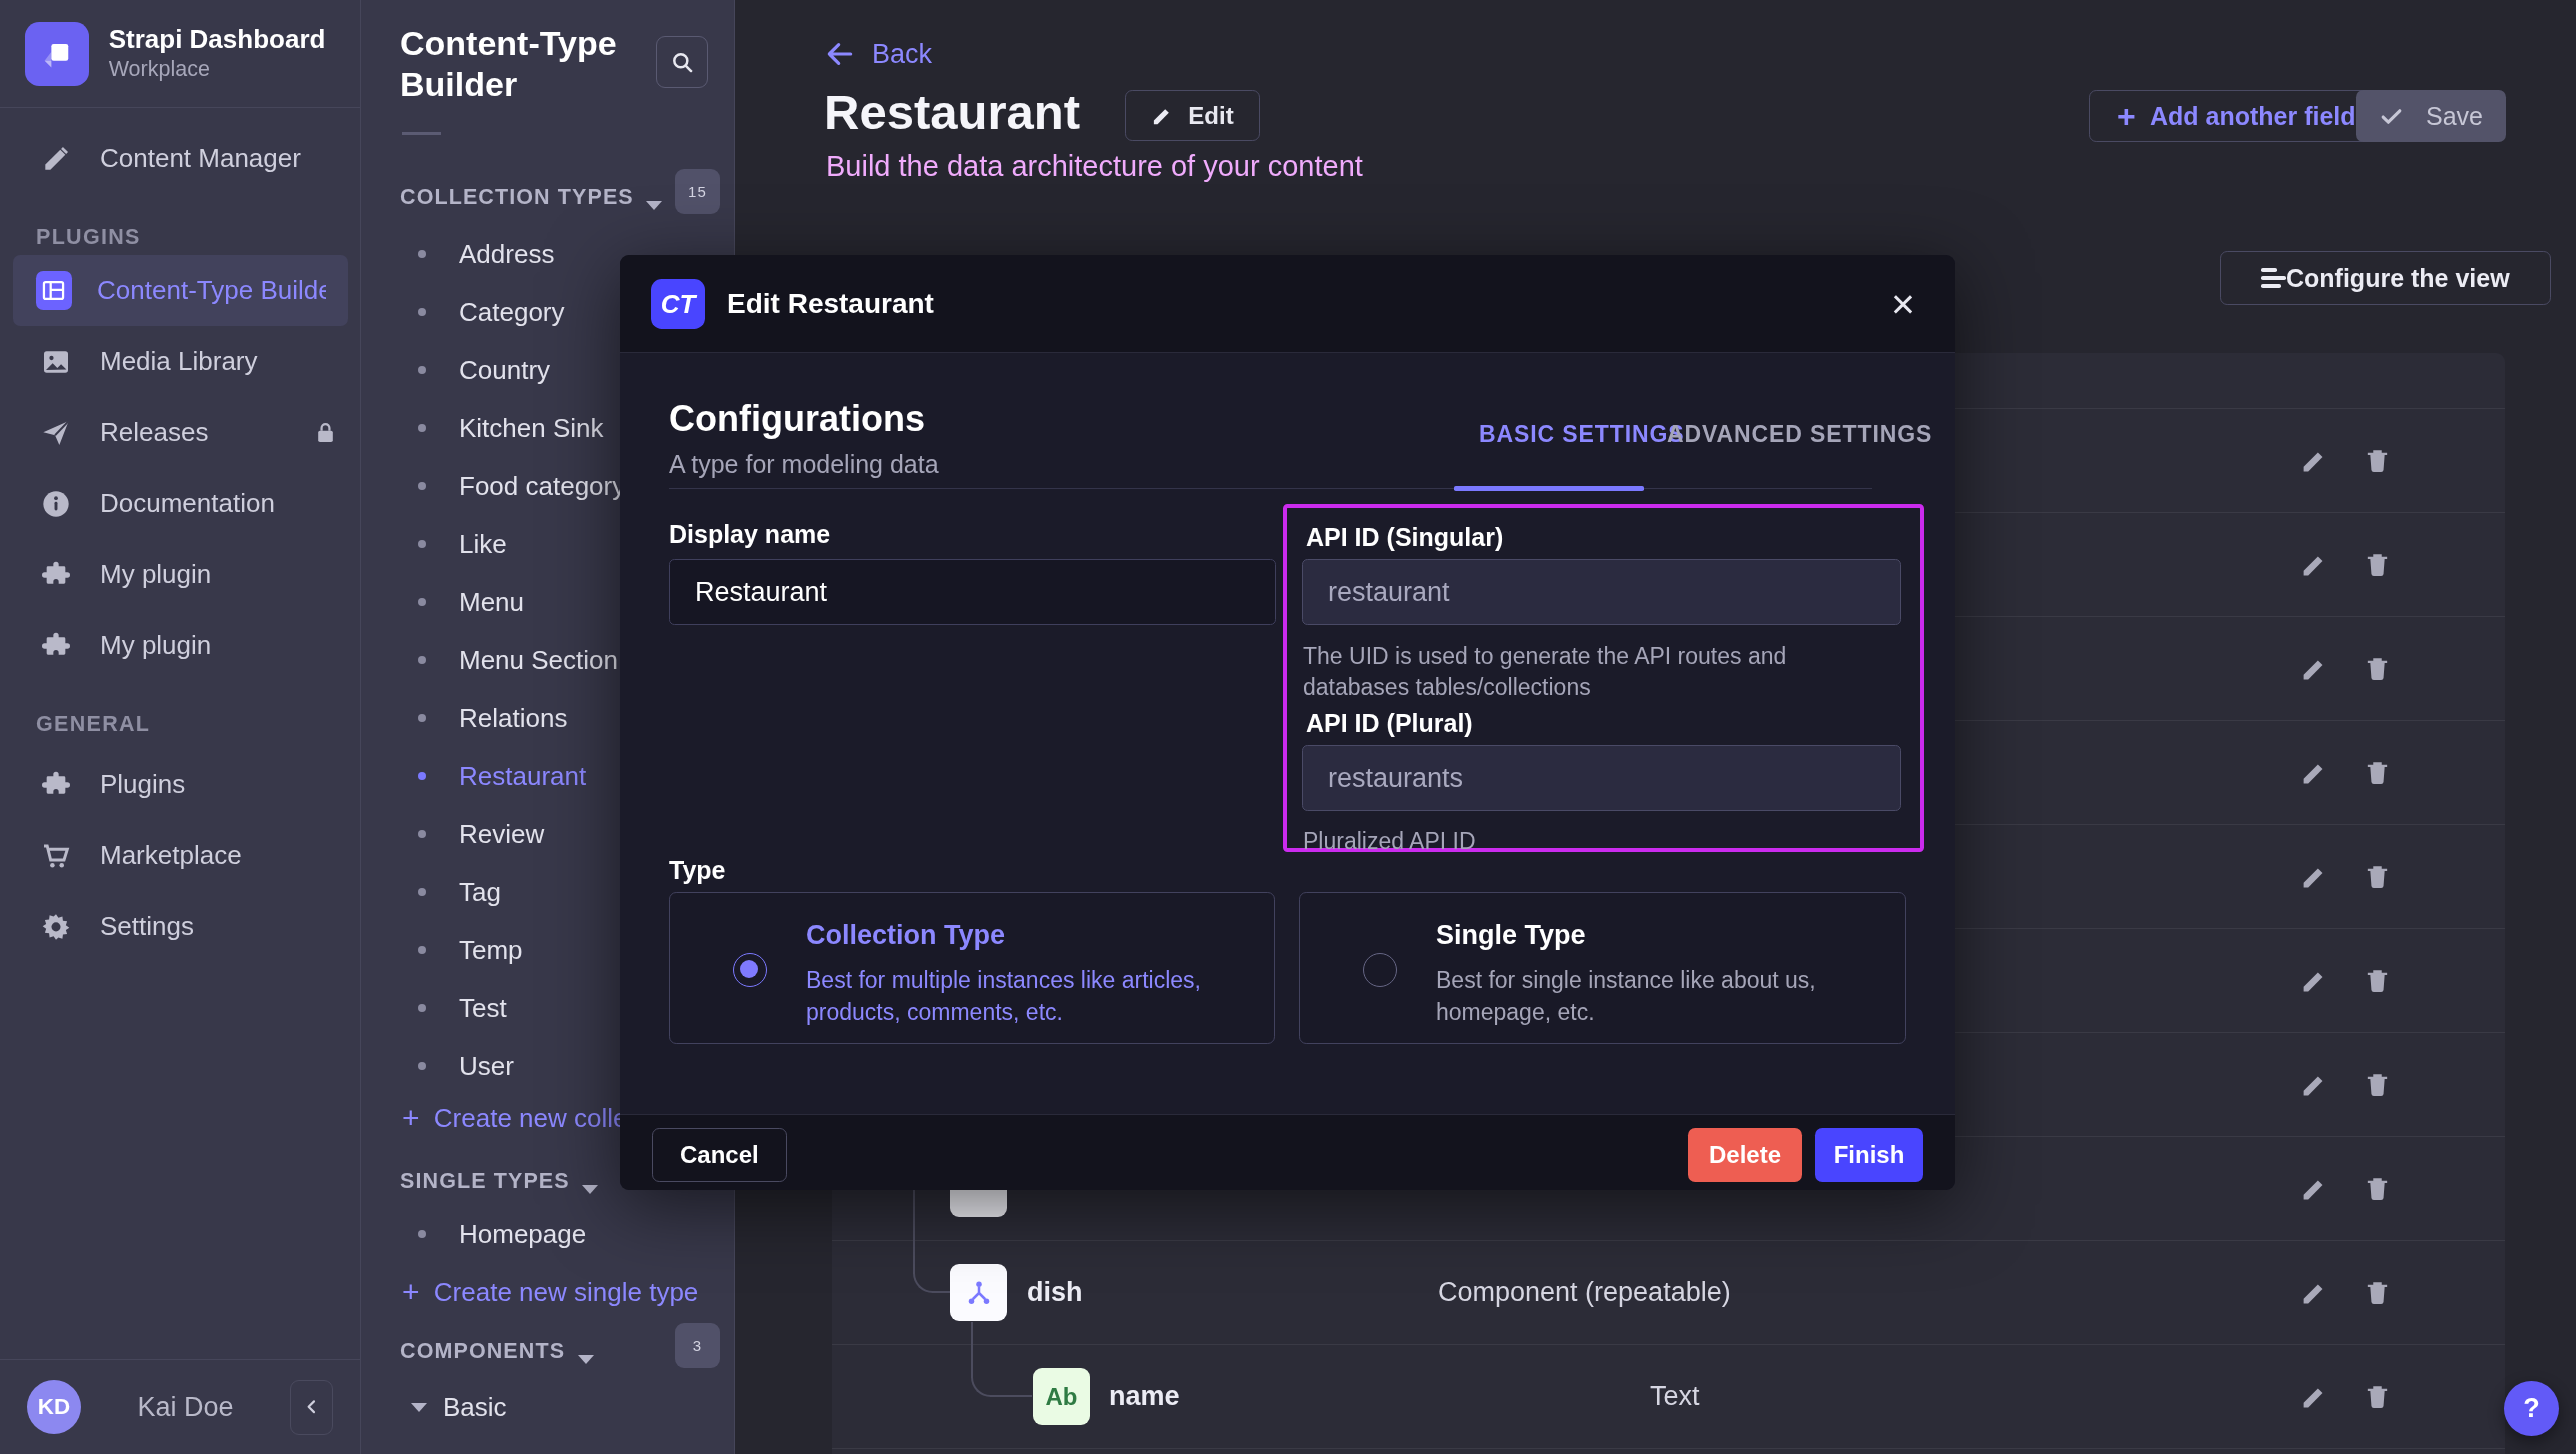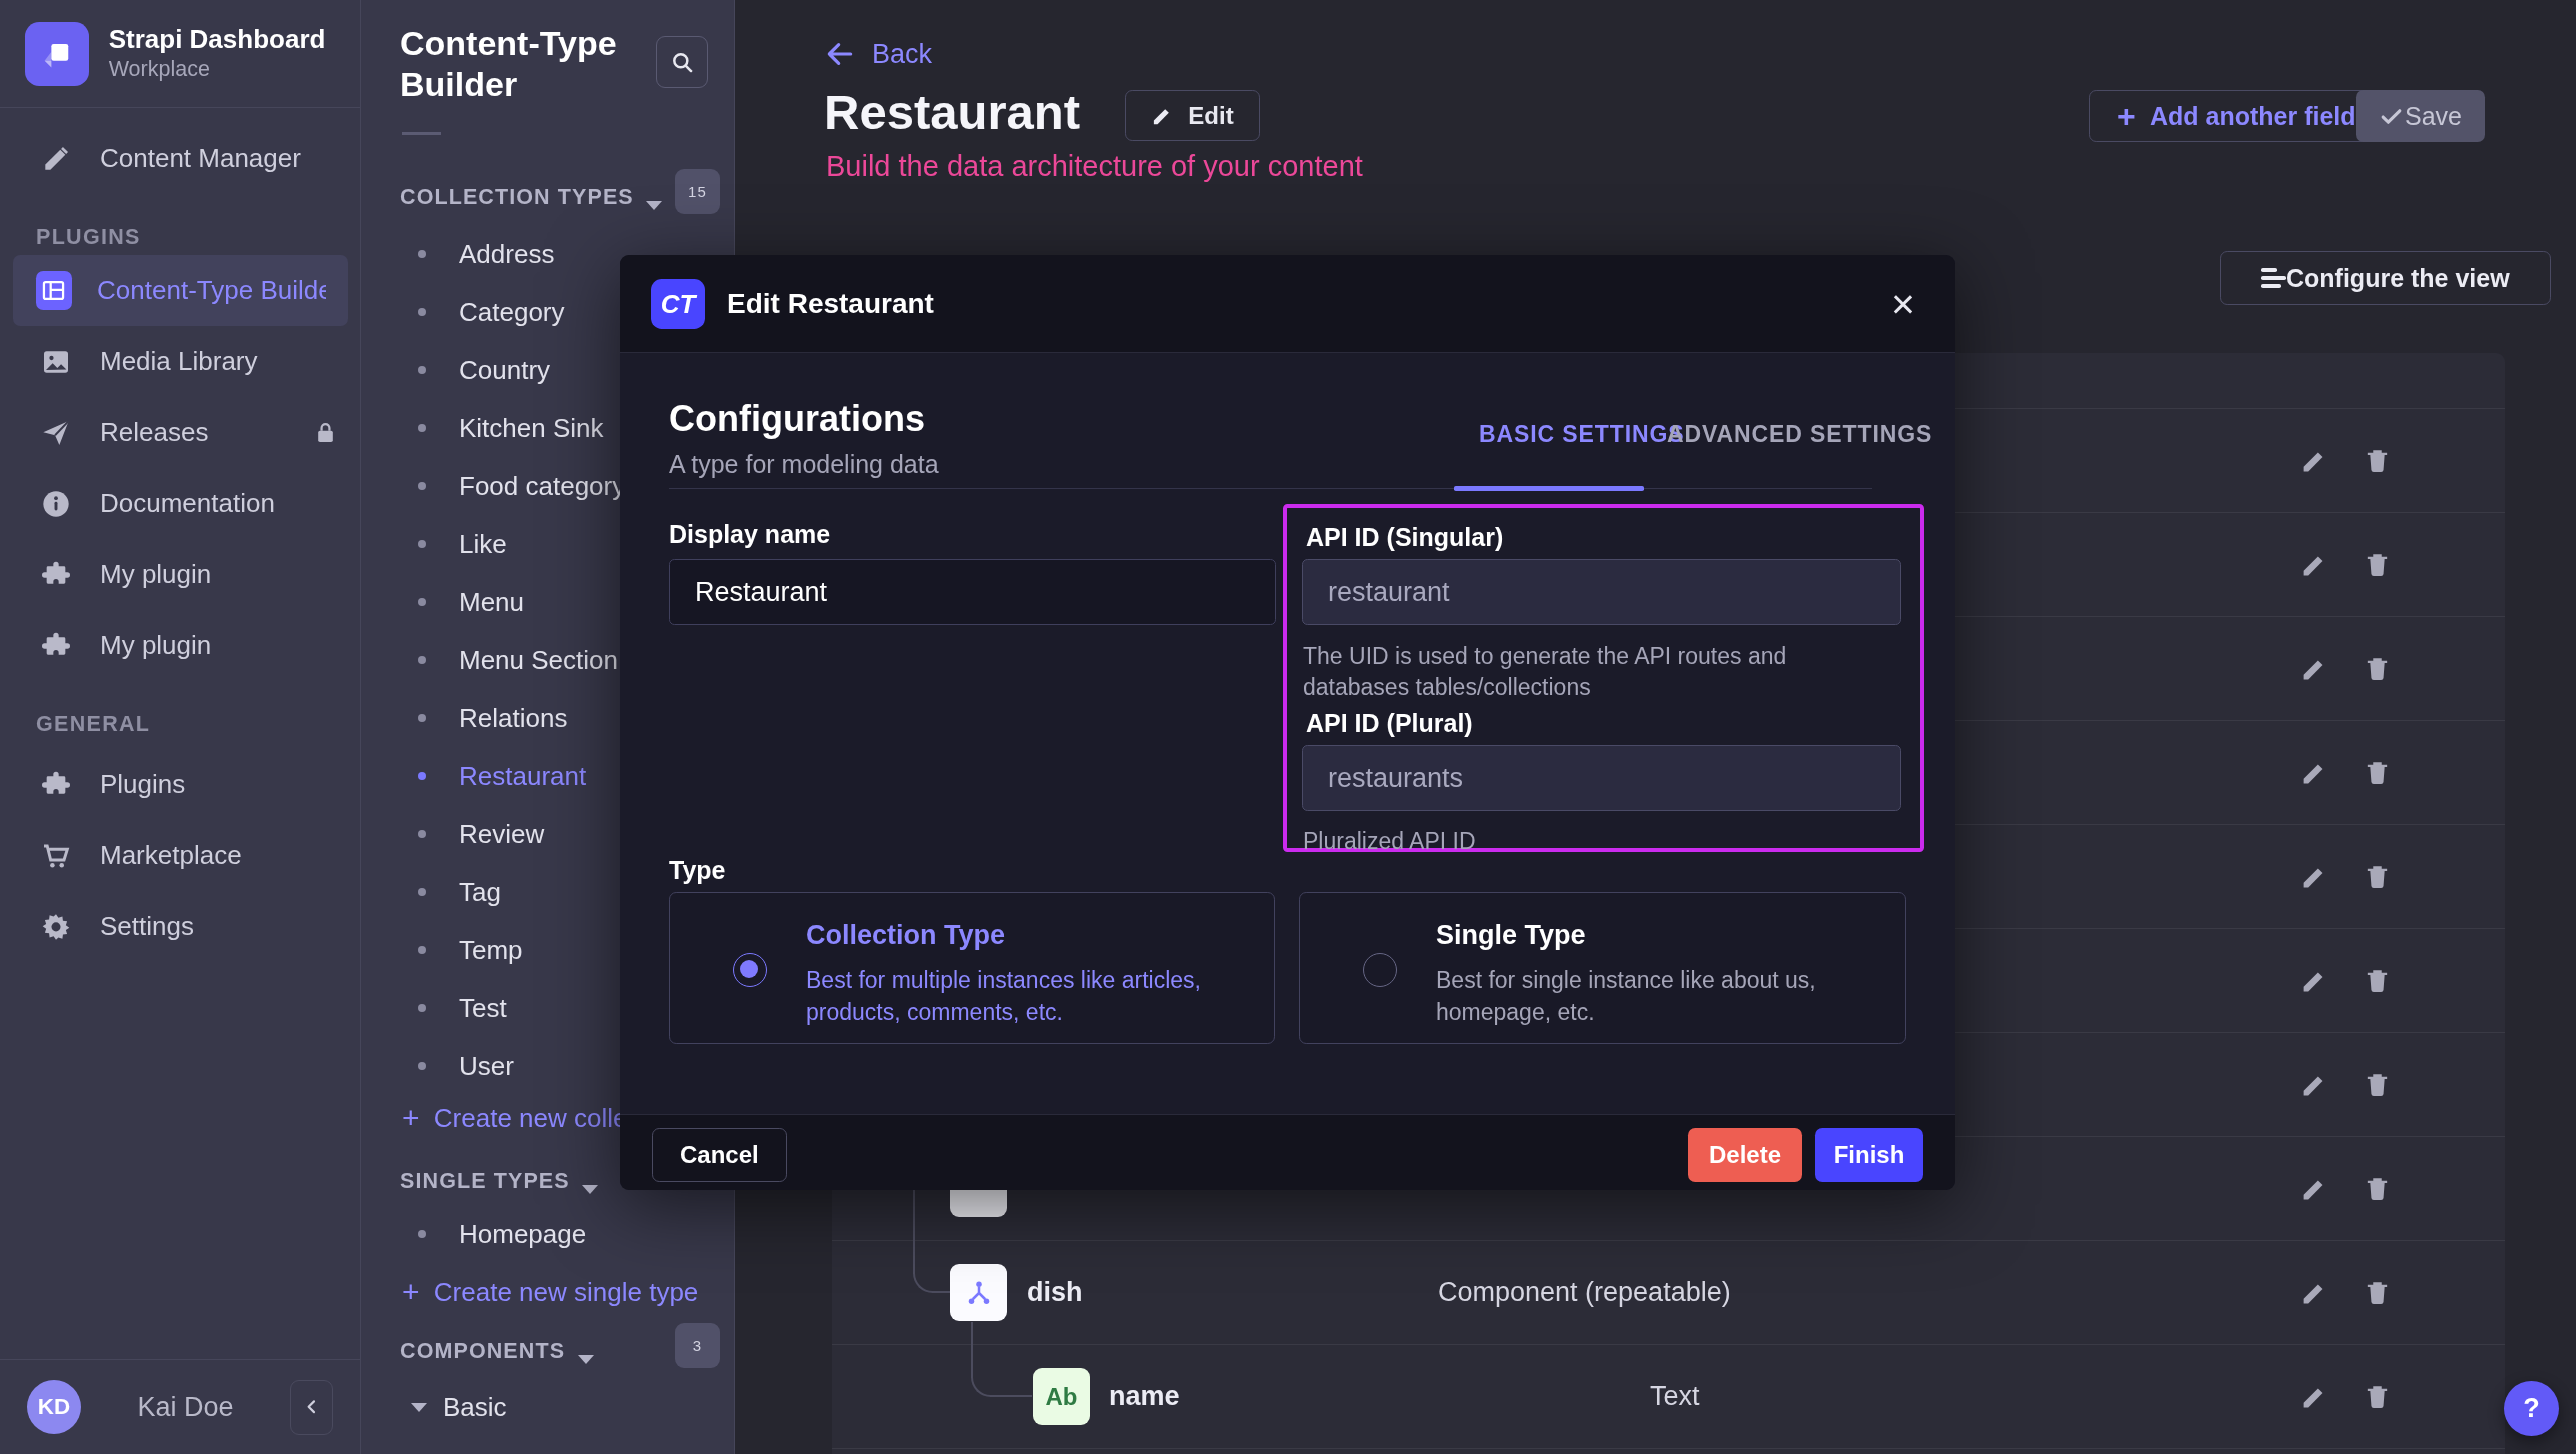--- a/index.html
+++ b/index.html
@@ -70,27 +70,27 @@
     font-size:26px; color:#e2e2ec; cursor:pointer; }
 
   
   .main { position:absolute; left:735px; top:0; width:1841px; height:1454px; background:#26262f; }
   .back-link { position:absolute; left:89px; top:38px; display:flex; align-items:center;
     gap:16px; color:#8c88ff; font-size:27px; cursor:pointer; }
   .page-title { position:absolute; left:89px; top:84px; font-size:49px; font-weight:bold; color:#f5f5fa; }
   .edit-btn { position:absolute; left:390px; top:90px; height:51px; padding:0 25px;
     border:0.9px solid #4a4a63; border-radius:7.2px; background:transparent; color:#e8e8f0;
     font-size:24px; font-weight:bold; display:flex; align-items:center; gap:14.3px; cursor:pointer; }
-  .page-sub { position:absolute; left:91px; top:150px; font-size:29px; color:#ec4899; }
+  .page-sub { position:absolute; left:91px; top:150px; font-size:29px; color:#f0abfc; }
   .add-field-btn { position:absolute; left:1354px; top:90px; height:52px; padding:0 27px;
     border:0.9px solid #4a4a63; border-radius:7.2px; background:transparent; color:#8c88ff;
     font-size:25px; font-weight:bold; display:flex; align-items:center; gap:14.3px; cursor:pointer; }
   .save-btn { position:absolute; left:1621px; top:90px; height:52px; padding:0 23px;
     border:none; border-radius:7.2px; background:#535369; color:#c7c7d6; font-size:25px;
-    display:flex; align-items:center; gap:1px; cursor:pointer; }
+    display:flex; align-items:center; gap:22px; cursor:pointer; }
   .configure-btn { position:absolute; left:1485px; top:251px; height:54px; padding:0 40px;
     border:0.9px solid #4a4a63; border-radius:7.2px; background:transparent; color:#ececf4;
     font-size:25px; font-weight:bold; display:flex; align-items:center; cursor:pointer; }
   .lines-ico span { display:block; height:3.6px; background:#ececf4; border-radius:1.8px; margin:4.5px 0; }
   .lines-ico span:nth-child(1){ width:16px; } .lines-ico span:nth-child(2){ width:25px; }
   .lines-ico span:nth-child(3){ width:19.7px; }
 
   .fields-card { position:absolute; left:97px; top:353px; width:1673px; height:1101px;
     background:#2c2c37; border-radius:9px 9px 0 0; }
   .card-head { height:56px; border-bottom:0.9px solid #3a3a45; }

